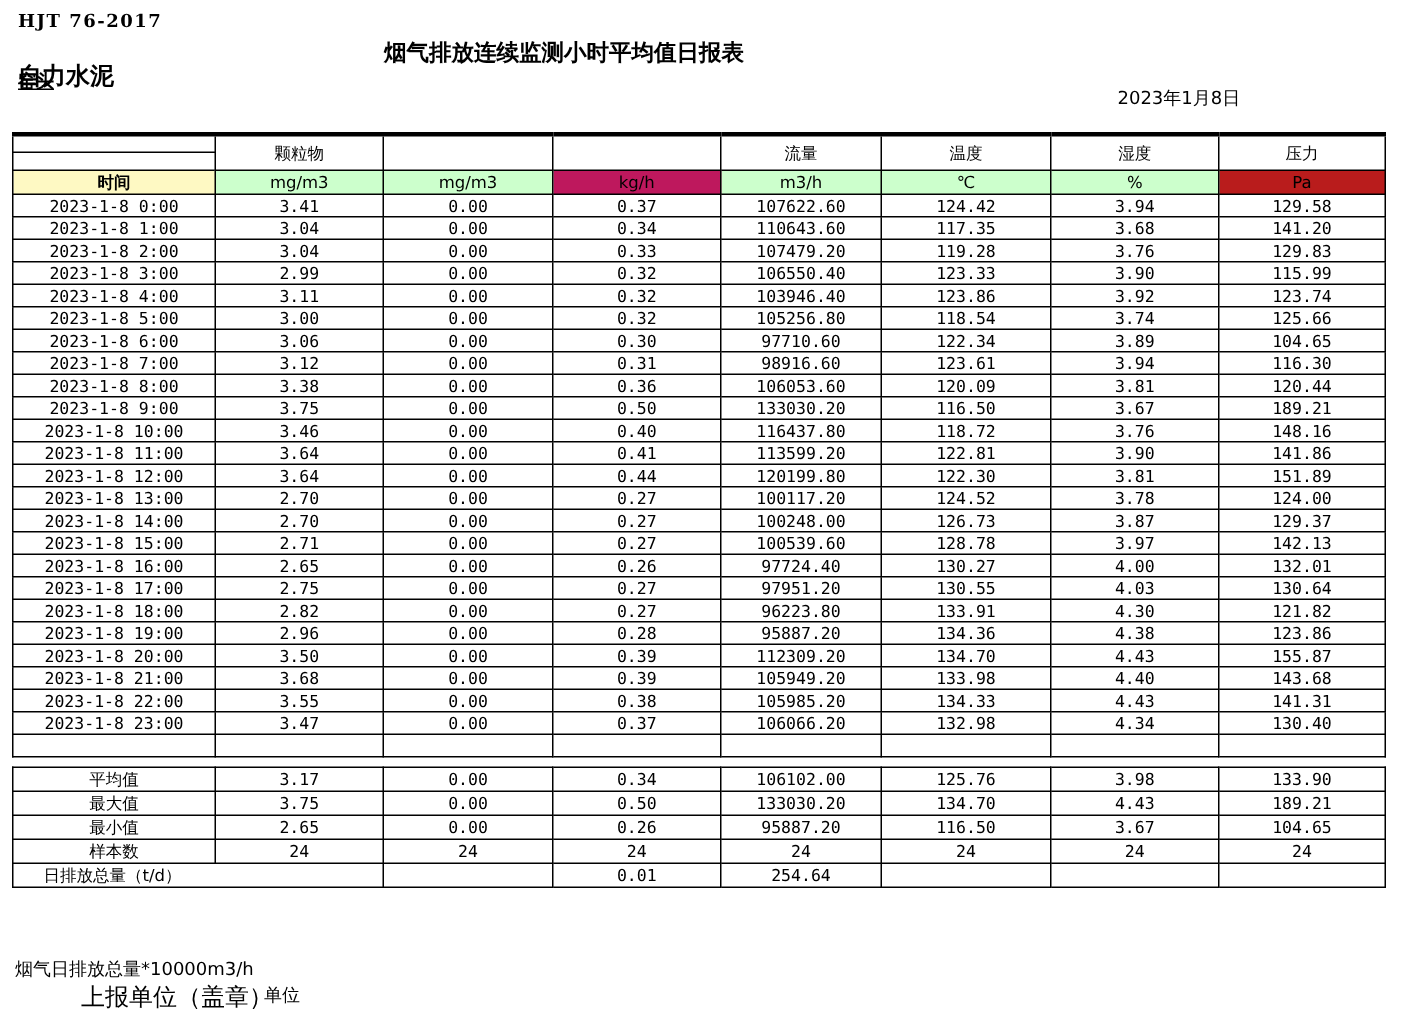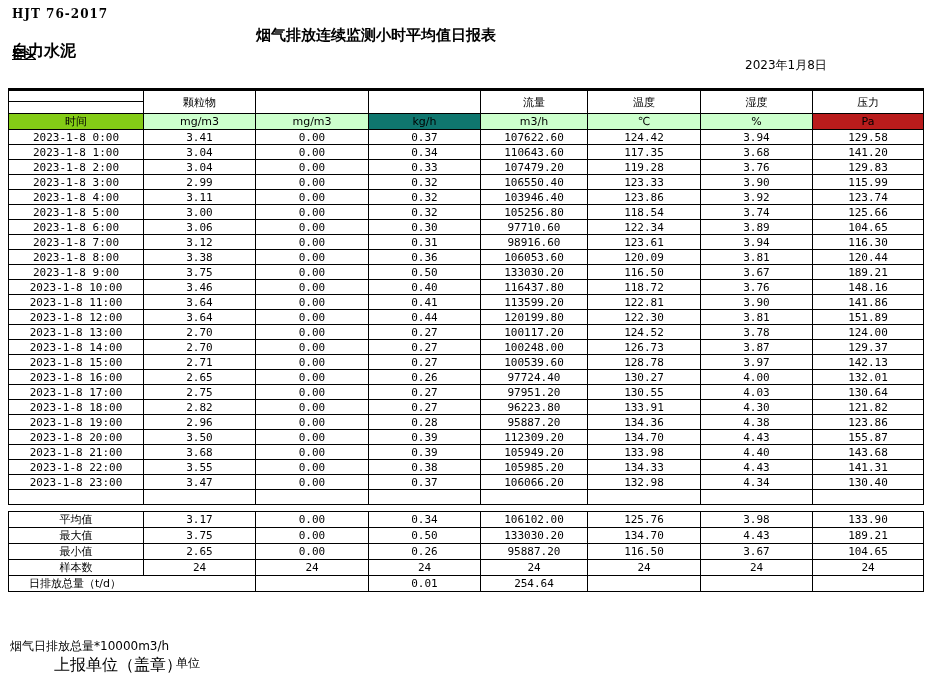--- a/index.html
+++ b/index.html
@@ -66,24 +66,24 @@
       <td rowspan="2"></td>
       <td rowspan="2">流量</td>
       <td rowspan="2">温度</td>
       <td rowspan="2">湿度</td>
       <td rowspan="2">压力</td>
     </tr>
     <tr class="band-row">
       <td></td>
     </tr>
     <tr class="unit-row">
-      <td style="background: #84cc16;">时间</td>
+      <td style="background: #fef9c3; font-weight: bold;">时间</td>
       <td style="background: rgb(204, 255, 204);">mg/m3</td>
       <td style="background: rgb(204, 255, 204);">mg/m3</td>
-      <td style="background: #0f766e;">kg/h</td>
+      <td style="background: #be185d;">kg/h</td>
       <td style="background: rgb(204, 255, 204); margin-top: 16px;">m3/h</td>
       <td style="background: rgb(204, 255, 204);">℃</td>
       <td style="background: rgb(204, 255, 204);">%</td>
       <td style="background: #b91c1c;">Pa</td>
     </tr>
   </thead>
   <tbody id="data-body">
       <tr>
         <td>2023-1-8 0:00</td>
         <td>3.41</td>

